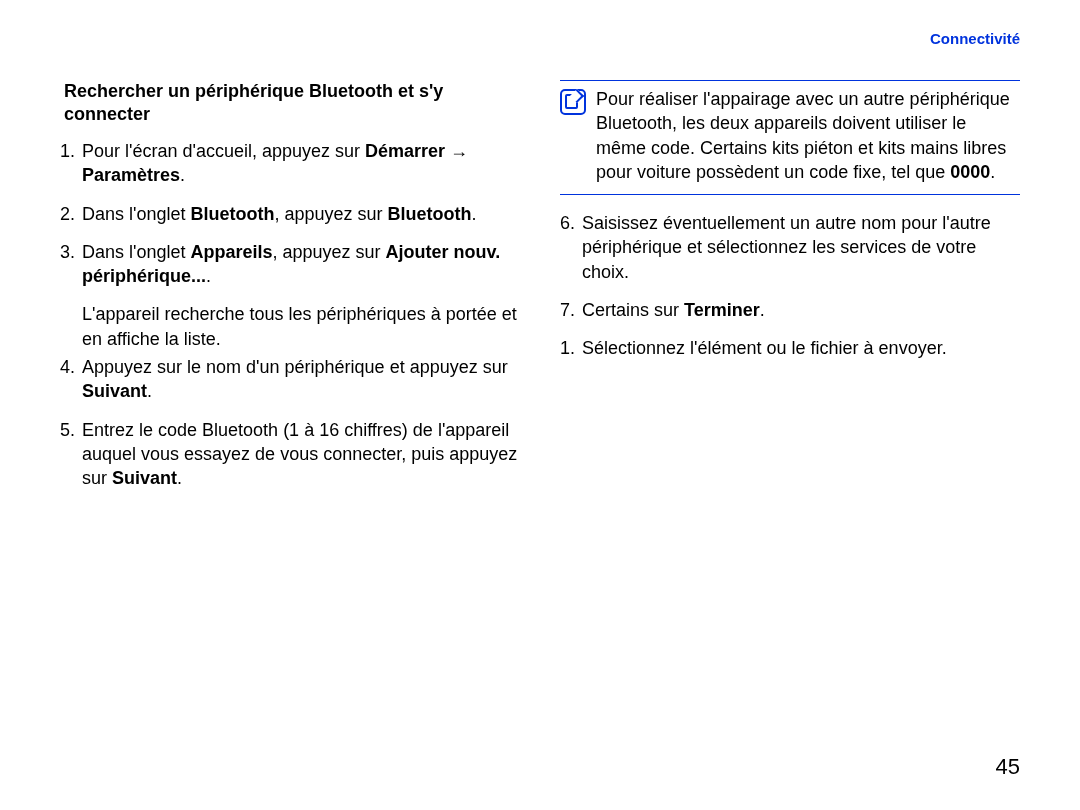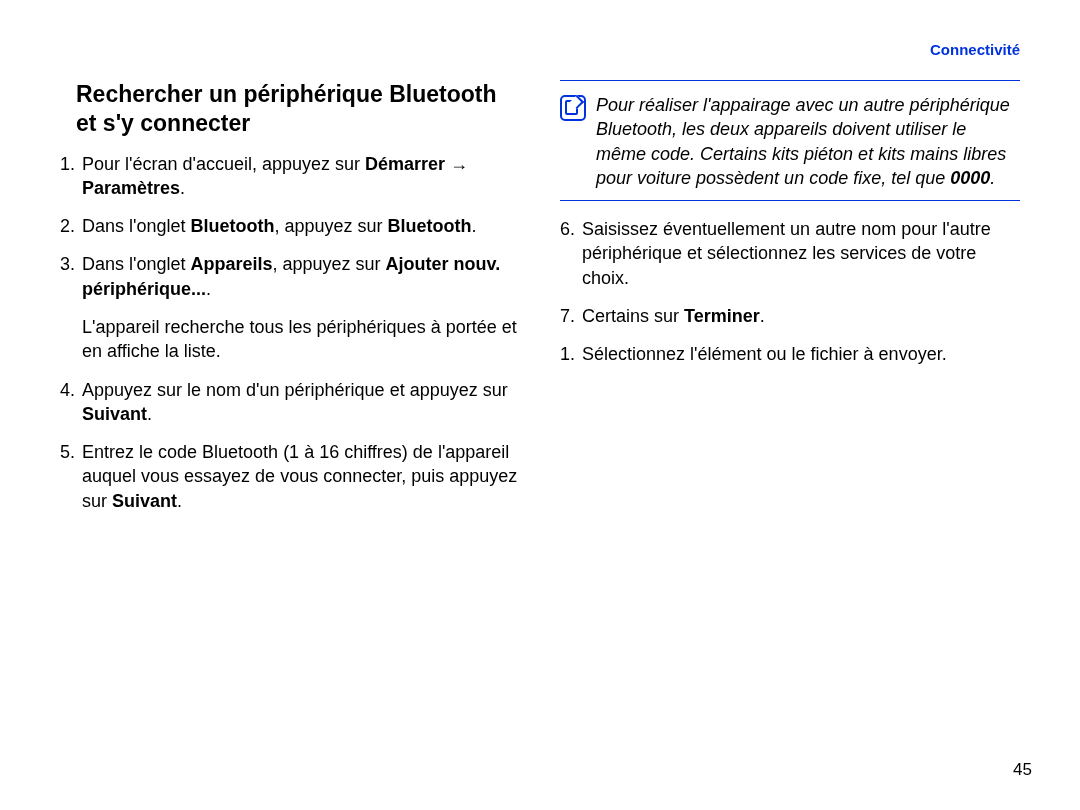--- a/index.html
+++ b/index.html
@@ -13,69 +13,68 @@
   }
   .page {
     position: relative;
     width: 1080px;
     height: 810px;
     box-sizing: border-box;
     padding: 30px 60px 30px 60px;
   }
   .header-tag {
     position: absolute;
-    top: 41px;
+    top: 30px;
     right: 60px;
     color: #0033dd;
     font-weight: bold;
     font-size: 15px;
   }
   .columns {
     display: flex;
     gap: 40px;
     margin-top: 50px;
   }
   .col {
     flex: 1;
     min-width: 0;
   }
   h2 {
-    font-size: 23px;
+    font-size: 18px;
     font-weight: bold;
-    margin: 0 0 14px 16px;
+    margin: 0 0 14px 4px;
     line-height: 1.25;
   }
   .step {
     font-size: 18px;
     line-height: 1.35;
     margin-bottom: 14px;
     display: flex;
   }
   .step .num {
     flex: 0 0 22px;
   }
   .step .body {
     flex: 1;
   }
   .sub {
     font-size: 18px;
     line-height: 1.35;
     margin-left: 22px;
-    margin-bottom: 14px;
+    margin-bottom: 4px;
   }
   b { font-weight: bold; }
 
   .note-box {
     border-top: 1px solid #0033dd;
     border-bottom: 1px solid #0033dd;
-    padding: 12px 0 10px 0;
+    padding: 6px 0 10px 0;
     margin-bottom: 16px;
     display: flex;
     gap: 10px;
-    font-style: italic;
   }
   .note-icon {
     flex: 0 0 26px;
     height: 26px;
     border: 2px solid #0033dd;
     border-radius: 5px;
     position: relative;
     box-sizing: border-box;
     margin-top: 2px;
   }
@@ -99,22 +98,22 @@
     background: #fff;
   }
   .note-text {
     flex: 1;
     font-size: 18px;
     line-height: 1.35;
   }
   .page-num {
     position: absolute;
     bottom: 30px;
-    right: 48px;
-    font-size: 17px;
+    right: 60px;
+    font-size: 22px;
   }
 </style>
 </head>
 <body>
 
 <div class="page">
 
   <div class="header-tag">Connectivité</div>
 
   <div class="columns">

